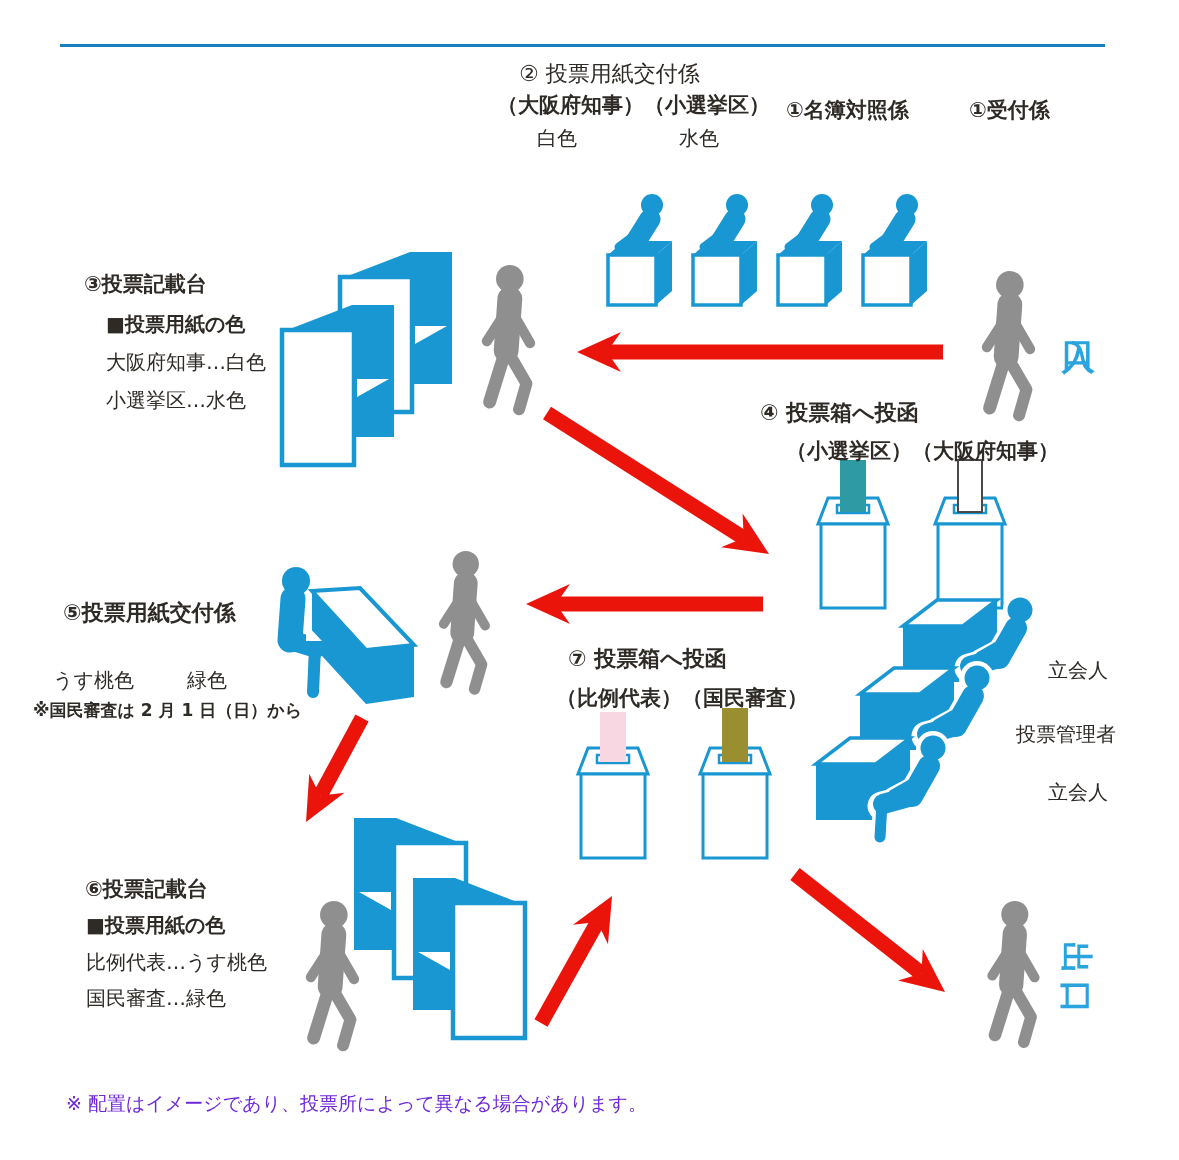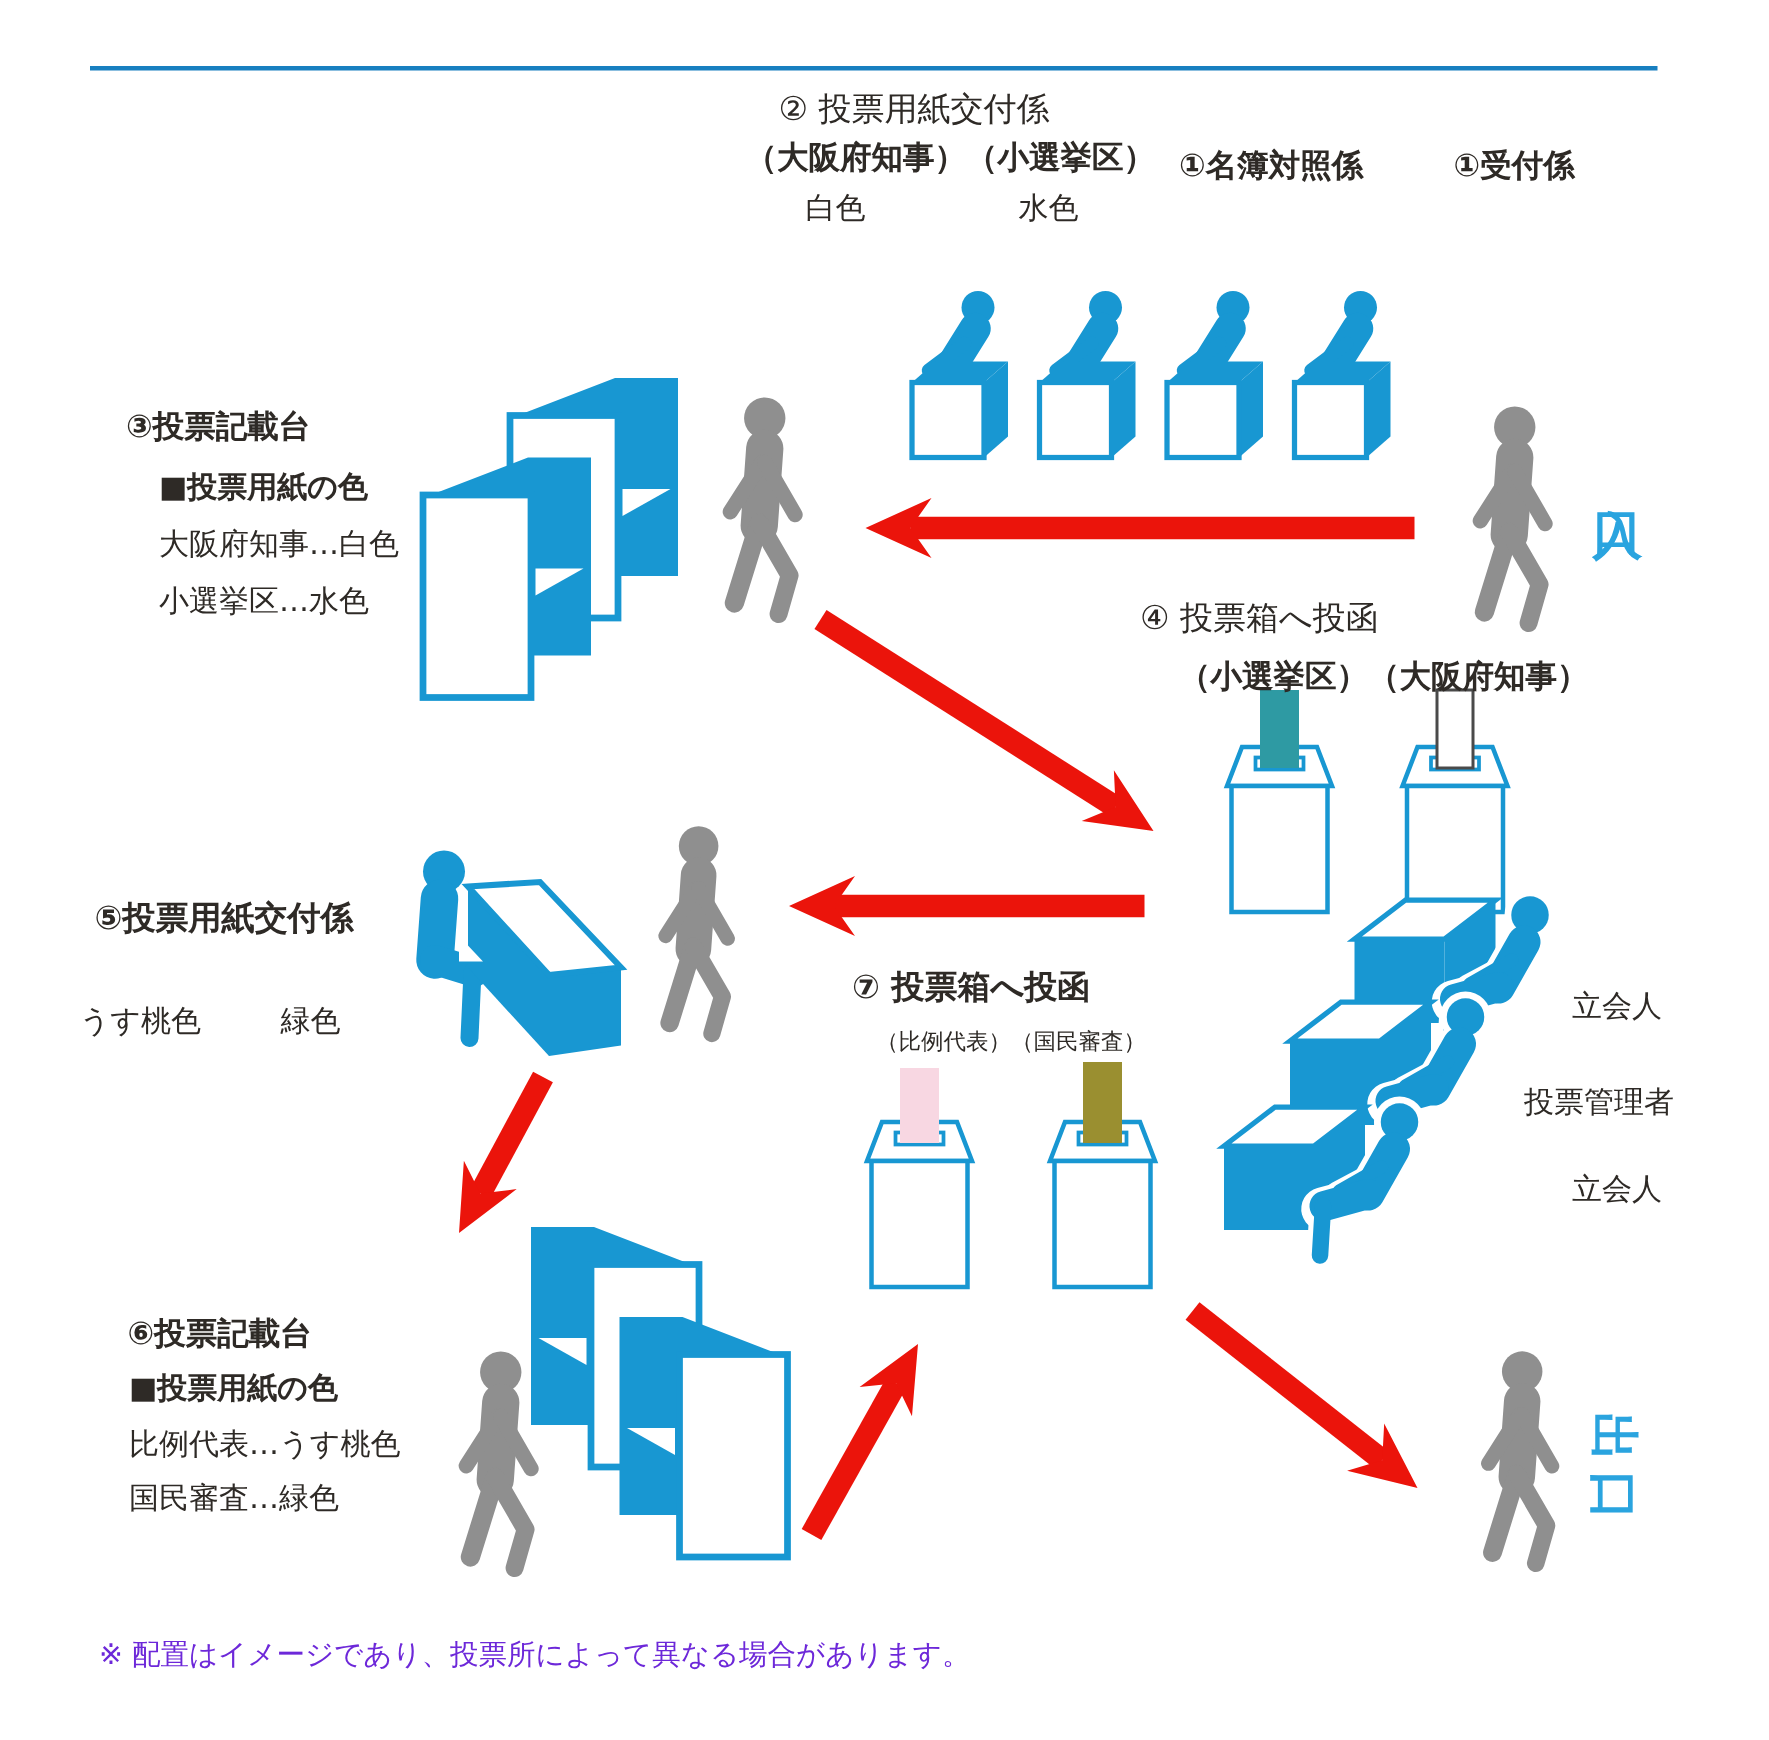--- a/index.html
+++ b/index.html
@@ -17,29 +17,29 @@
   .s2a{left:519px;top:60px;font-size:22px;font-weight:400;}
   .s2b{left:497px;top:92px;font-size:21px;font-weight:700;}
   .s2w{left:537px;top:126px;font-size:20px;}
   .s2m{left:679px;top:126px;font-size:20px;}
   .s1r{left:786px;top:97px;font-size:21px;font-weight:700;}
   .s1u{left:969px;top:97px;font-size:21px;font-weight:700;}
   .s3a{left:84px;top:271px;font-size:21px;font-weight:700;}
   .s3h{left:106px;top:312px;font-size:20px;font-weight:700;}
   .s3l1{left:106px;top:350px;font-size:20px;}
   .s3l2{left:106px;top:388px;font-size:20px;}
-  .s4a{left:760px;top:399px;font-size:22px;font-weight:400;}
+  .s4a{left:760px;top:399px;font-size:22px;font-weight:700;}
   .s4b{left:786px;top:438px;font-size:21px;font-weight:700;}
   .s5a{left:63px;top:599px;font-size:22px;font-weight:700;}
   .s5b{left:35px;top:636px;font-size:21px;font-weight:700;}
   .s5c1{left:53px;top:668px;font-size:20px;}
   .s5c2{left:187px;top:668px;font-size:20px;}
   .s5n{left:33px;top:700px;font-size:17px;font-weight:700;}
   .s7a{left:568px;top:645px;font-size:22px;font-weight:700;}
-  .s7b{left:556px;top:685px;font-size:15px;font-weight:400;margin-left:28px;}
+  .s7b{left:556px;top:685px;font-size:21px;font-weight:700;}
   .ob1{left:1048px;top:658px;font-size:20px;}
   .ob2{left:1016px;top:722px;font-size:20px;}
   .ob3{left:1048px;top:780px;font-size:20px;}
   .s6a{left:85px;top:876px;font-size:21px;font-weight:700;}
   .s6h{left:86px;top:913px;font-size:20px;font-weight:700;}
   .s6l1{left:86px;top:950px;font-size:20px;}
   .s6l2{left:86px;top:986px;font-size:20px;}
   .entr{left:1058px;top:312px;font-size:33px;font-weight:700;color:var(--lblue);
         writing-mode:vertical-rl;letter-spacing:6px;}
   .exitbox{position:absolute;left:1020px;top:925px;width:110px;height:110px;
@@ -199,20 +199,21 @@
   <div class="txt s3l2">小選挙区…水色</div>
 
   <div class="txt entr">入口</div>
 
   <div class="txt s4a">④ 投票箱へ投函</div>
   <div class="txt s4b">（小選挙区）（大阪府知事）</div>
 
   <div class="txt s5a">⑤投票用紙交付係</div>
   <div class="txt s5c1">うす桃色</div>
   <div class="txt s5c2">緑色</div>
+  <div class="txt s5n">※国民審査は 2 月 1 日（日）から</div>
 
   <div class="txt s7a">⑦ 投票箱へ投函</div>
   <div class="txt s7b">（比例代表）（国民審査）</div>
 
   <div class="txt ob1">立会人</div>
   <div class="txt ob2">投票管理者</div>
   <div class="txt ob3">立会人</div>
 
   <div class="txt s6a">⑥投票記載台</div>
   <div class="txt s6h">■投票用紙の色</div>

